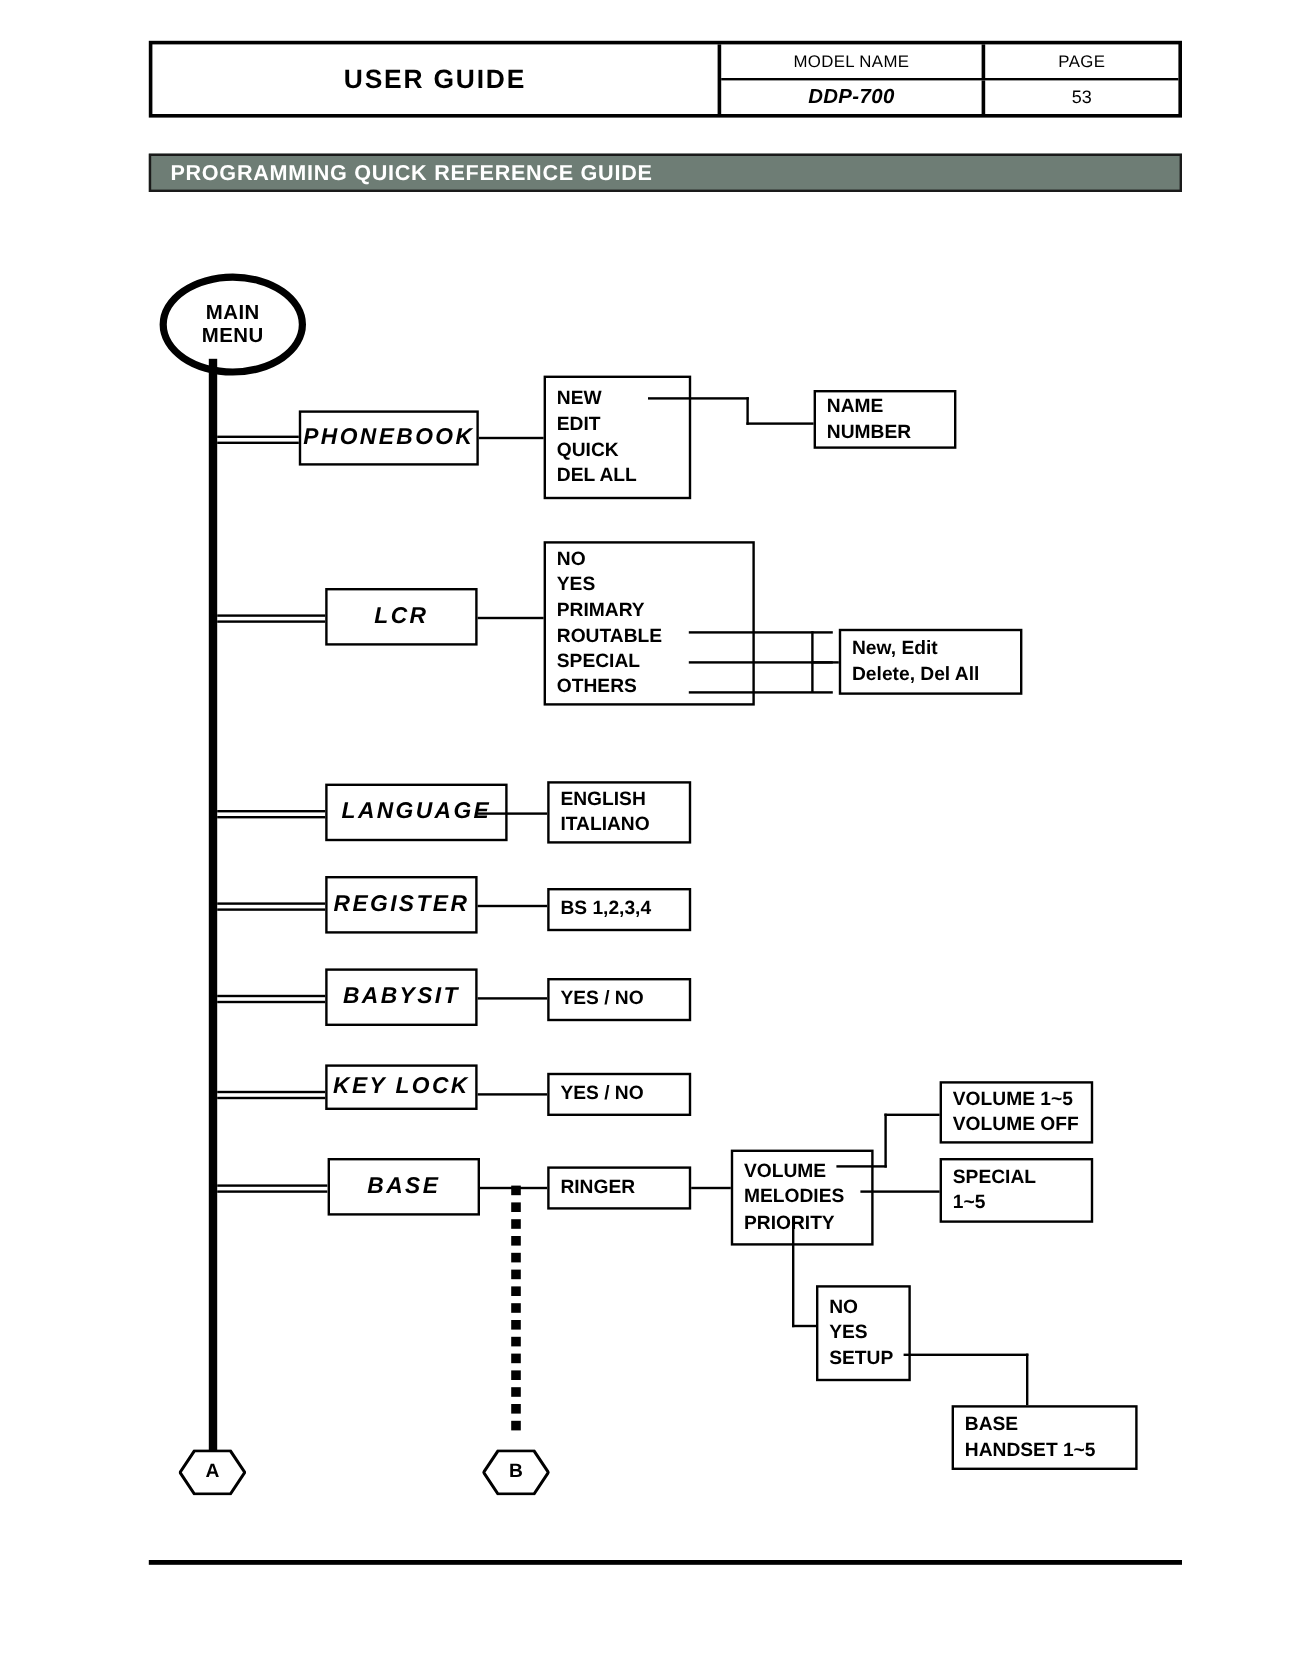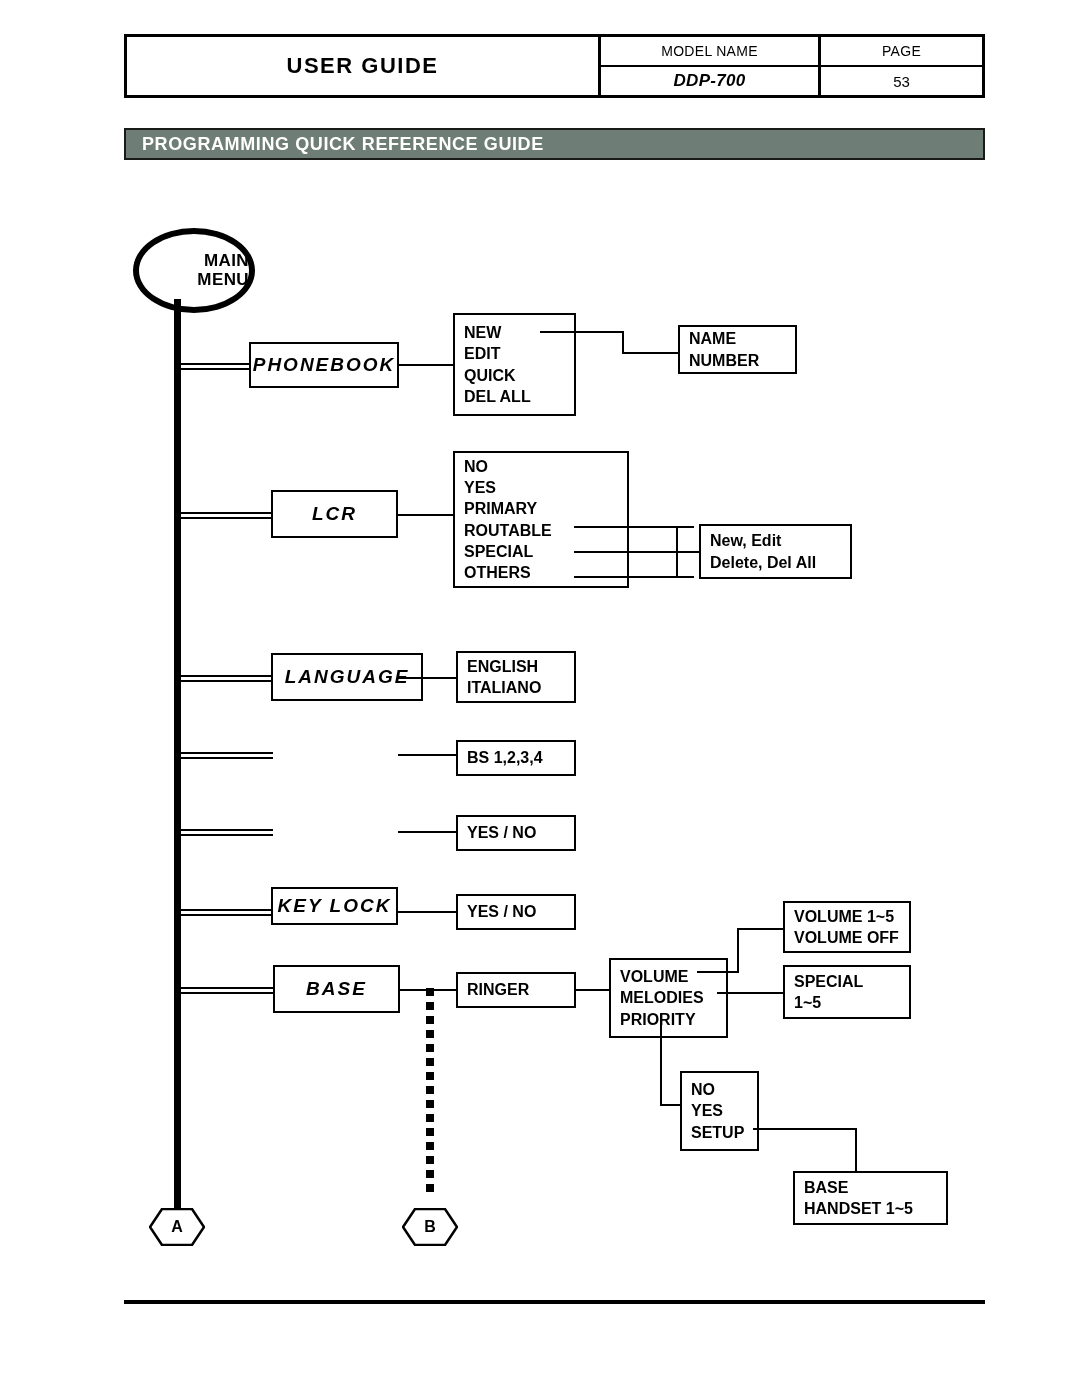--- a/index.html
+++ b/index.html
@@ -36,21 +36,21 @@
   .box{position:absolute;box-sizing:border-box;border:2.5px solid #000;background:#fff;
        display:flex;flex-direction:column;justify-content:center;}
   .box.menu{align-items:center;justify-content:center;}
   .box .ml{font-size:19px;font-weight:bold;font-style:italic;letter-spacing:2px;}
   .box .line{font-size:16px;font-weight:bold;line-height:1.32;padding-left:9px;white-space:nowrap;}
   .box.plain .line{font-weight:bold;}
 
   
   #main-menu{position:absolute;left:133px;top:228px;width:110px;height:73px;
              border:6px solid #000;border-radius:50%;background:#fff;
-             display:flex;flex-direction:column;align-items:flex-end;justify-content:center;}
+             display:flex;flex-direction:column;align-items:center;justify-content:center;}
   #main-menu .t{font-size:17px;font-weight:bold;line-height:1.08;letter-spacing:.4px;}
 
   
   #trunk{position:absolute;left:174px;top:299px;width:7px;height:913px;background:#000;}
 
   
   .dbl{position:absolute;height:7px;}
   .dbl::before,.dbl::after{content:"";position:absolute;left:0;right:0;height:2px;background:#000;}
   .dbl::before{top:0;}
   .dbl::after{bottom:0;}
@@ -161,26 +161,32 @@
   <div class="box menu" style="left:271px;top:653px;width:152px;height:48px;">
     <span class="ml">LANGUAGE</span>
   </div>
   <div class="seg h" style="left:398px;top:677px;width:58px;"></div>
   <div class="box plain" style="left:456px;top:651px;width:120px;height:52px;">
     <span class="line">ENGLISH</span>
     <span class="line">ITALIANO</span>
   </div>
 
   <div class="dbl" style="left:181px;top:752px;width:92px;"></div>
+  <div class="box menu" style="left:271px;top:730px;width:127px;height:48px;">
+    <span class="ml">REGISTER</span>
+  </div>
   <div class="seg h" style="left:398px;top:754px;width:58px;"></div>
   <div class="box plain" style="left:456px;top:740px;width:120px;height:36px;">
     <span class="line">BS 1,2,3,4</span>
   </div>
 
   <div class="dbl" style="left:181px;top:829px;width:92px;"></div>
+  <div class="box menu" style="left:271px;top:807px;width:127px;height:48px;">
+    <span class="ml">BABYSIT</span>
+  </div>
   <div class="seg h" style="left:398px;top:831px;width:58px;"></div>
   <div class="box plain" style="left:456px;top:815px;width:120px;height:36px;">
     <span class="line">YES / NO</span>
   </div>
 
   <div class="dbl" style="left:181px;top:909px;width:92px;"></div>
   <div class="box menu" style="left:271px;top:887px;width:127px;height:38px;">
     <span class="ml">KEY LOCK</span>
   </div>
   <div class="seg h" style="left:398px;top:911px;width:58px;"></div>

